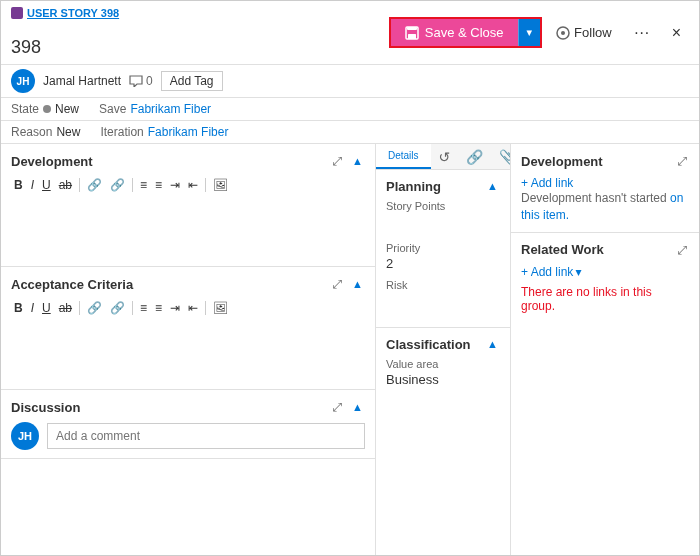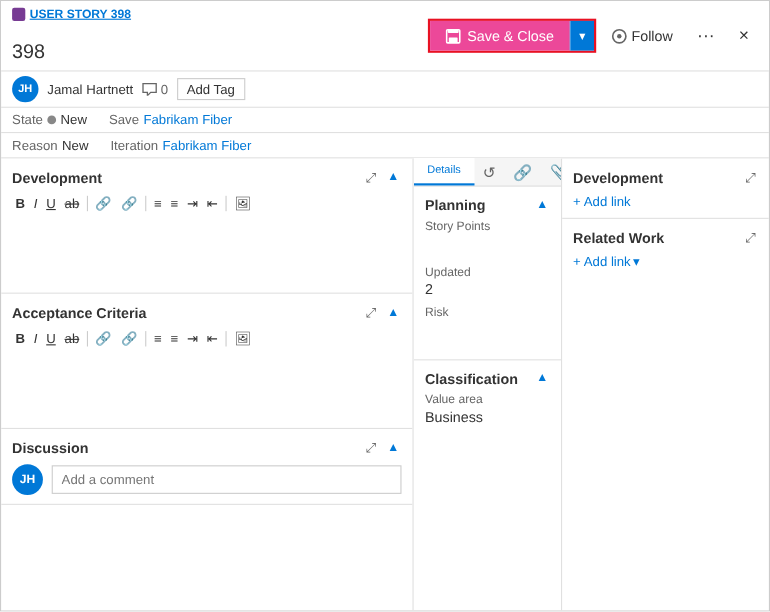--- a/index.html
+++ b/index.html
@@ -609,21 +609,21 @@
         <button class="tab-icon-btn" title="Attachments">📎</button>
       </div>
 
       <div class="planning-section">
         <div class="planning-header">
           <span class="planning-title">Planning</span>
           <button class="icon-btn collapse-icon">▲</button>
         </div>
         <div class="field-label">Story Points</div>
         <div class="field-value empty" style="cursor:pointer; min-height:20px;"></div>
-        <div class="field-label">Updated</div>
+        <div class="field-label">Priority</div>
         <div class="field-value" style="cursor:pointer;">2</div>
         <div class="field-label">Risk</div>
         <div class="field-value empty" style="cursor:pointer; min-height:18px;"></div>
       </div>
 
       <div class="classification-section">
         <div class="classification-header">
           <span class="planning-title">Classification</span>
           <button class="icon-btn collapse-icon">▲</button>
         </div>
@@ -634,30 +634,34 @@
     </div>
 
     <div class="right-col">
 
       <div class="dev-section">
         <div class="dev-header">
           <span class="dev-title">Development</span>
           <button class="icon-btn">⤢</button>
         </div>
         <button class="add-link-btn">+ Add link</button>
+        <p class="dev-note">
+          Development hasn't started <span>on</span><br><span>this item.</span>
+        </p>
       </div>
 
       <div class="related-section">
         <div class="related-header">
           <span class="related-title">Related Work</span>
           <button class="icon-btn">⤢</button>
         </div>
         <button class="add-link-btn">
           <span>+ Add link</span>
           <span>▾</span>
         </button>
+        <p class="related-note" style="margin-top:6px;">There are no links in this group.</p>
       </div>
 
     </div>
 
   </div>
 
 </div>
 
 </body></html>

